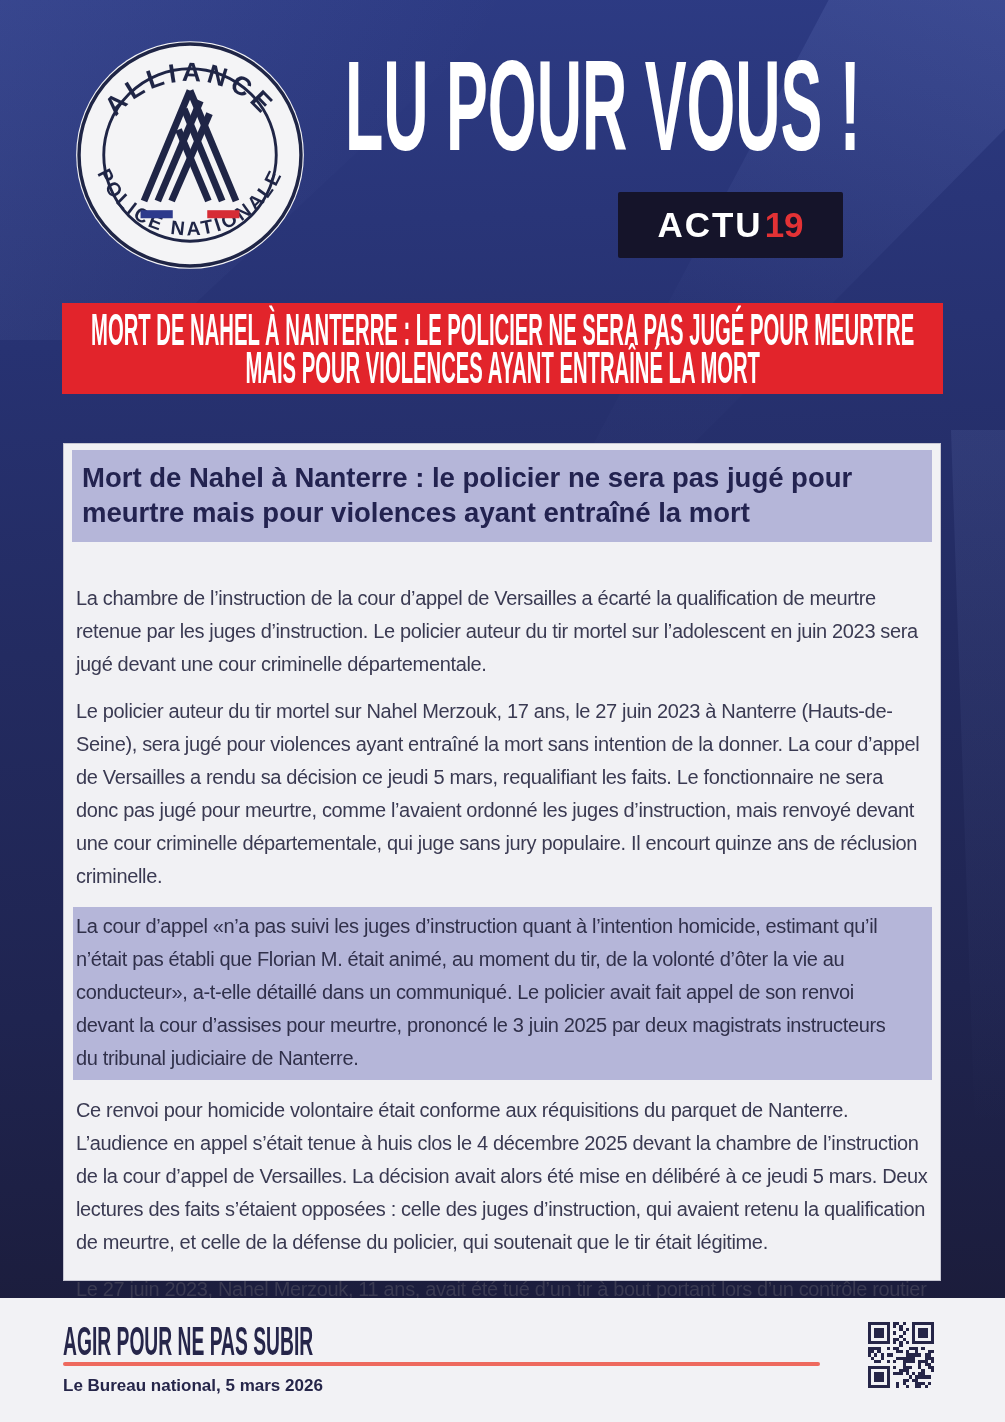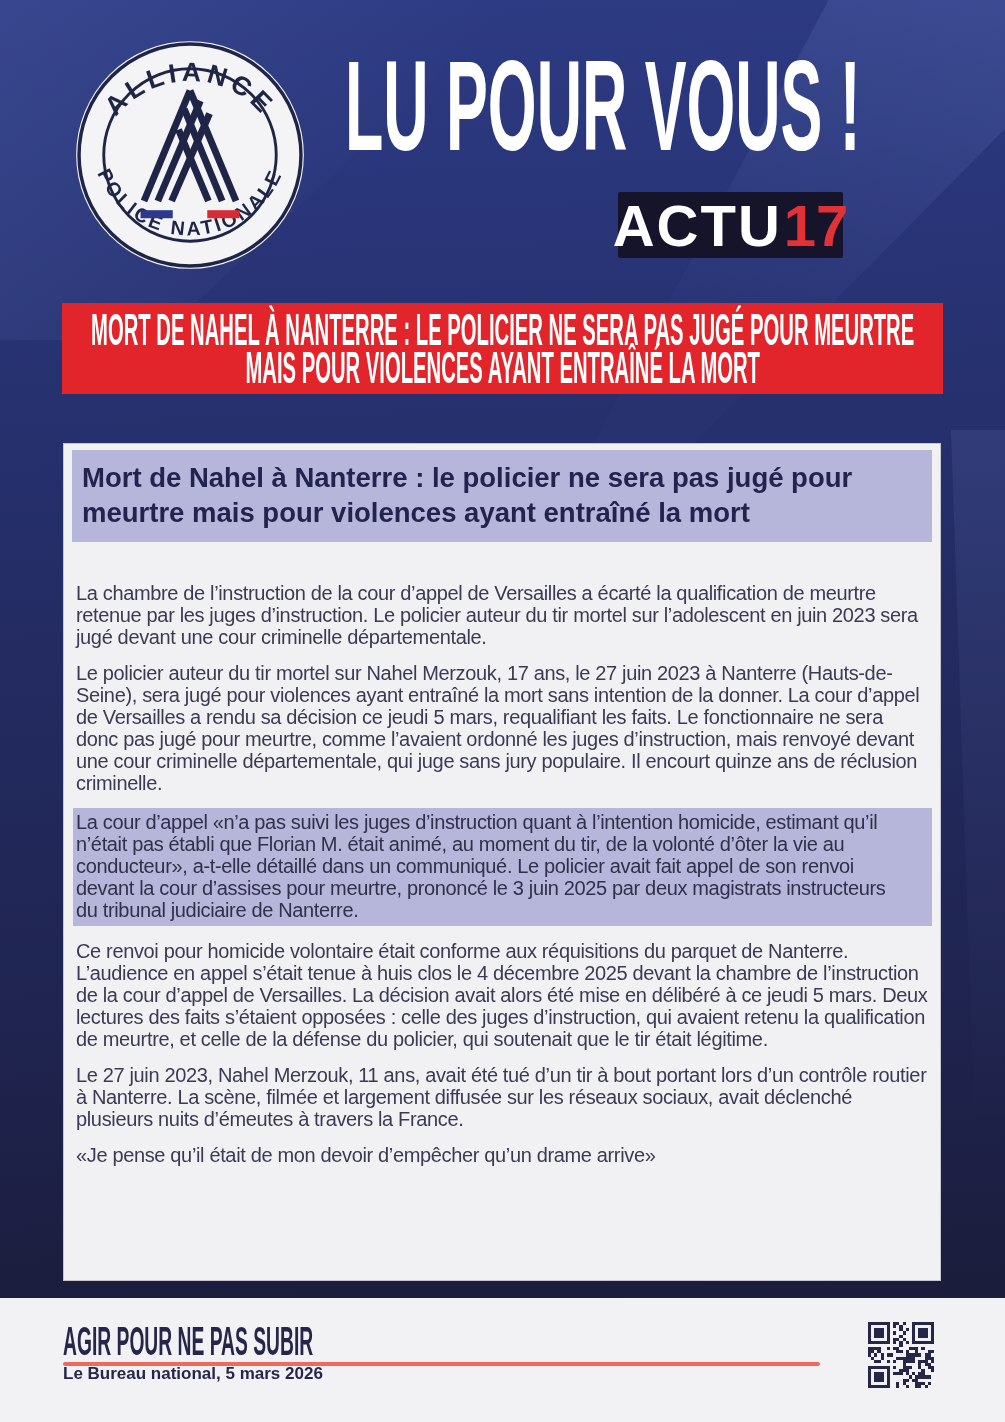--- a/index.html
+++ b/index.html
@@ -37,21 +37,21 @@
   .headline{
     position:absolute;left:345px;top:42px;
     font-size:128px;line-height:128px;font-weight:800;color:#ffffff;
     white-space:nowrap;letter-spacing:0px;
     transform:scaleX(0.49);transform-origin:0 50%;
   }
   .actu-badge{
     position:absolute;left:618px;top:192px;width:225px;height:66px;
     background:#15142a;border-radius:2px;
     display:flex;align-items:center;justify-content:center;
-    font-size:58px;font-weight:800;letter-spacing:2px;color:#ffffff;
+    font-size:35px;font-weight:800;letter-spacing:2px;color:#ffffff;
   }
   .actu-badge .n17{color:var(--actu-red);margin-left:2px;letter-spacing:0;}
 
   .banner{
     position:absolute;left:62px;top:303px;width:881px;height:91px;
     background:var(--banner-red);
     display:flex;flex-direction:column;justify-content:center;align-items:center;
   }
   .banner-line{
     color:#ffffff;font-weight:700;font-size:45px;line-height:38px;
@@ -63,21 +63,21 @@
     background:var(--card-bg);border:1px solid #c6c6d2;
     padding:6px 8px;
   }
   .hl-block{
     background:var(--lavender);
     color:var(--navy);
     font-size:27.5px;line-height:35px;font-weight:700;
     padding:10px 12px 12px 10px;
   }
   .card p{
-    font-size:20px;line-height:22px;letter-spacing:-0.35px;
+    font-size:20px;line-height:33px;letter-spacing:-0.35px;
     color:var(--body-text);
     margin:0 2px 14px 4px;
   }
   .card p.first{margin-top:40px;}
   .card p.hl{
     background:var(--lavender);
     color:#30304a;
     padding:3px 24px 5px 3px;margin-left:1px;margin-right:0;
   }
   .card p.quote{margin-top:14px;}
@@ -85,21 +85,21 @@
   .footer{
     position:absolute;left:0;top:1298px;width:1005px;height:124px;
     background:var(--footer-bg);
   }
   .slogan{
     position:absolute;left:63px;top:23px;
     font-size:41px;line-height:41px;font-weight:800;color:#26264a;
     white-space:nowrap;transform:scaleX(0.47);transform-origin:0 50%;
   }
   .redline{position:absolute;left:63px;top:64px;width:757px;height:4px;background:var(--line-red);border-radius:2px;}
-  .byline{position:absolute;left:63px;top:66px;font-size:17px;font-weight:700;color:#26264a;}
+  .byline{position:absolute;left:63px;top:78px;font-size:17px;font-weight:700;color:#26264a;}
   .qr{position:absolute;left:868px;top:24px;width:66px;height:66px;}
   .qr svg{display:block;width:66px;height:66px;}
 </style>
 </head>
 <body>
 
 <div class="page">
 
   <div class="bg-wedge w1"></div>
   <div class="bg-wedge w2"></div>
@@ -129,21 +129,21 @@
       <line x1="90" y1="78" x2="116" y2="140"></line>
     </g>
     <rect x="57" y="148" width="28" height="7" fill="#2d3a8c"></rect>
     <rect x="115" y="148" width="28" height="7" fill="#d62c35"></rect>
   </svg>
 
   <h1 class="headline">LU POUR VOUS !</h1>
 
   <div class="actu-badge">
     <span>ACTU</span>
-      <span class="n17">17</span>
+      <span class="n17">19</span>
   </div>
 
   <div class="banner">
     <div class="banner-line">MORT DE NAHEL À NANTERRE : LE POLICIER NE SERA PAS JUGÉ POUR MEURTRE</div>
     <div class="banner-line">MAIS POUR VIOLENCES AYANT ENTRAÎNÉ LA MORT</div>
   </div>
 
   <main class="card">
     <h2 class="hl-block">Mort de Nahel à Nanterre : le policier ne sera pas jugé pour meurtre mais pour violences ayant entraîné la mort</h2>
     <p class="first">La chambre de l’instruction de la cour d’appel de Versailles a écarté la qualification de meurtre retenue par les juges d’instruction. Le policier auteur du tir mortel sur l’adolescent en juin 2023 sera jugé devant une cour criminelle départementale.</p>

